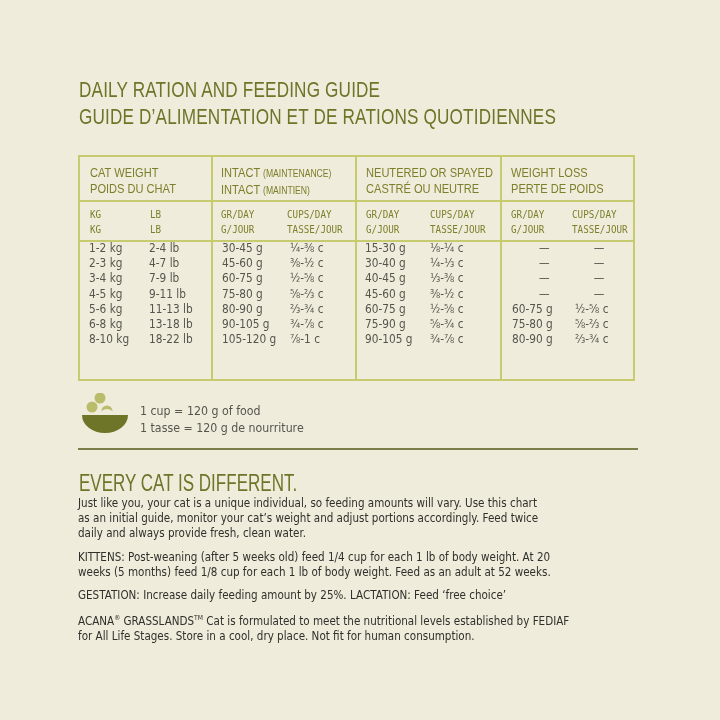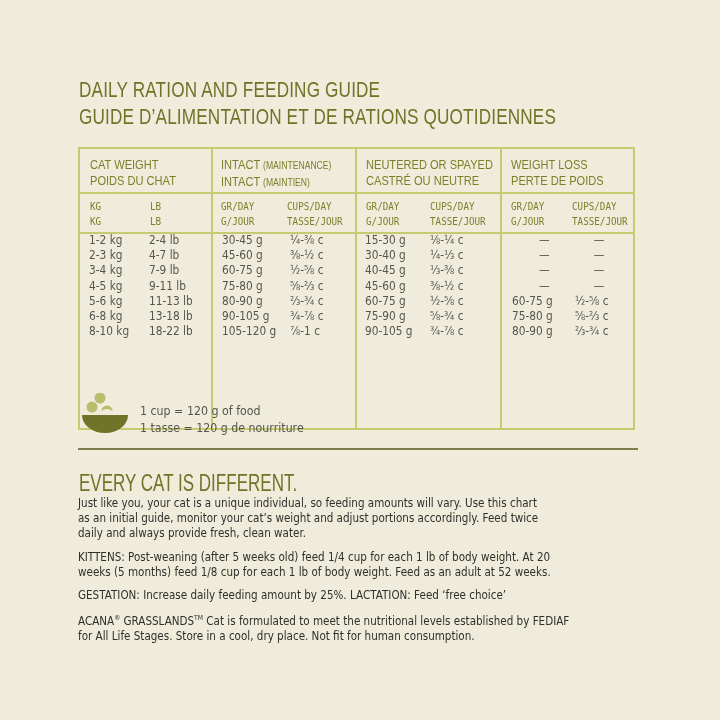--- a/index.html
+++ b/index.html
@@ -13,22 +13,22 @@
     position: absolute; left: 79px; top: 76px;
     color: #6e7428;
     font-family: "Liberation Sans", sans-serif;
     font-size: 22px; line-height: 27px;
     transform: scaleX(0.78); transform-origin: left top;
     white-space: nowrap; letter-spacing: 0.2px;
   }
   .title div { white-space: nowrap; }
 
   .table {
-    position: absolute; left: 78px; top: 147px;
-    width: 557px; height: 283px;
+    position: absolute; left: 78px; top: 155px;
+    width: 557px; height: 226px;
     border: 2px solid #c7cb70;
     box-sizing: border-box;
   }
   .vline { position: absolute; top: 0; bottom: 0; width: 2px; background: #c7cb70; }
   .hline { position: absolute; left: 0; right: 0; height: 2px; background: #c7cb70; }
 
   .hcell {
     position: absolute; color: #7a7f2a;
     font-family: "Liberation Sans", sans-serif;
     font-size: 13.5px; line-height: 15.5px;

